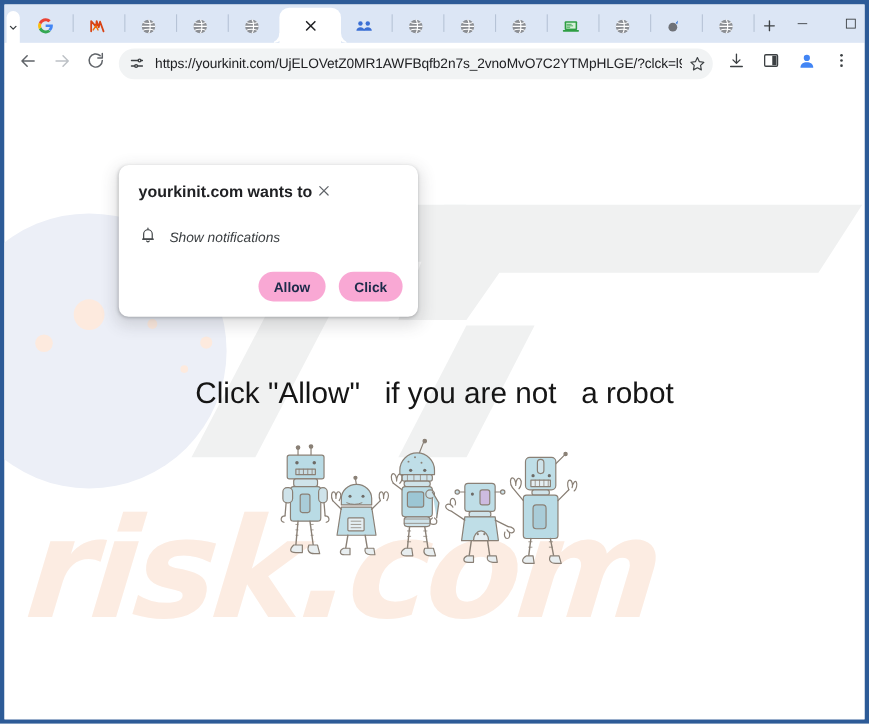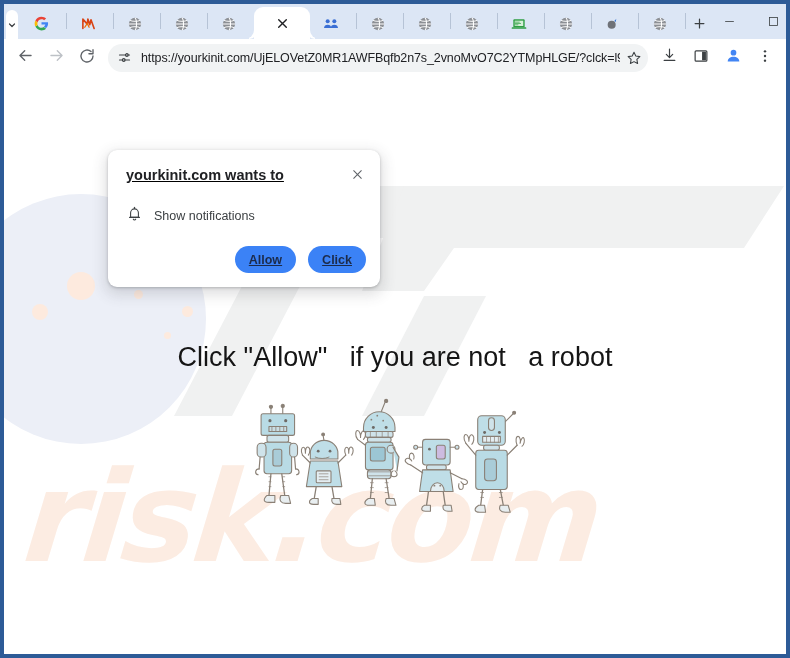--- a/index.html
+++ b/index.html
@@ -214,68 +214,67 @@
     width: 272px;
     background: #ffffff;
     border-radius: 9px;
     box-shadow: 0 1px 3px rgba(60,64,67,.30), 0 5px 14px 3px rgba(60,64,67,.16);
     padding: 15px 14px 14px 18px;
     z-index: 20;
   }
   .perm-head {
     display: flex;
     align-items: flex-start;
-    justify-content: space-between;
-    text-decoration: underline;
+    justify-content: flex-start;
   }
   .perm-title {
     font-size: 14.5px;
     color: #202124;
     font-weight: bold;
     line-height: 18px;
     padding-top: 1px;
   }
   .perm-close {
     width: 22px; height: 22px;
     display: flex; align-items: center; justify-content: center;
     color: #5f6368;
     margin-right: -2px;
     flex: 0 0 auto;
   }
   .perm-row {
     display: flex;
     align-items: center;
     margin-top: 18px;
     gap: 11px;
+    font-style: italic;
   }
   .perm-row-label {
     font-size: 12.5px;
     color: #3c4043;
   }
   .perm-actions {
     display: flex;
     justify-content: flex-end;
     gap: 12px;
     margin-top: 20px;
   }
   .pill {
     min-width: 56px;
     height: 27px;
     border-radius: 14px;
-    background: #3b82f6;
+    background: #f9a8d4;
     color: #1c2b4a;
     font-size: 12.5px;
     font-weight: bold;
     display: flex;
     align-items: center;
     justify-content: center;
     padding: 0 14px;
     border: none;
     font-family: "Liberation Sans", sans-serif;
-    text-decoration: underline;
   }
 </style>
 </head>
 <body>
 
 <div class="window">
 <div class="window-inner">
 
   <div class="tabstrip">
 

